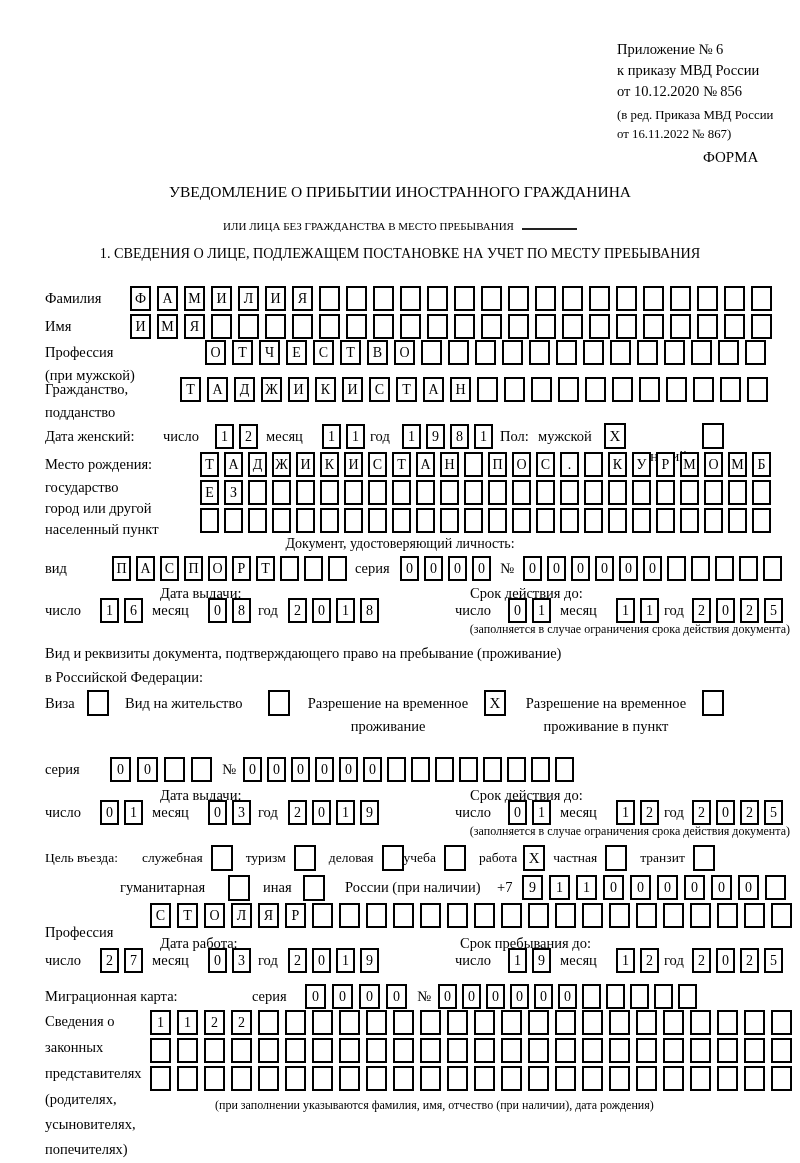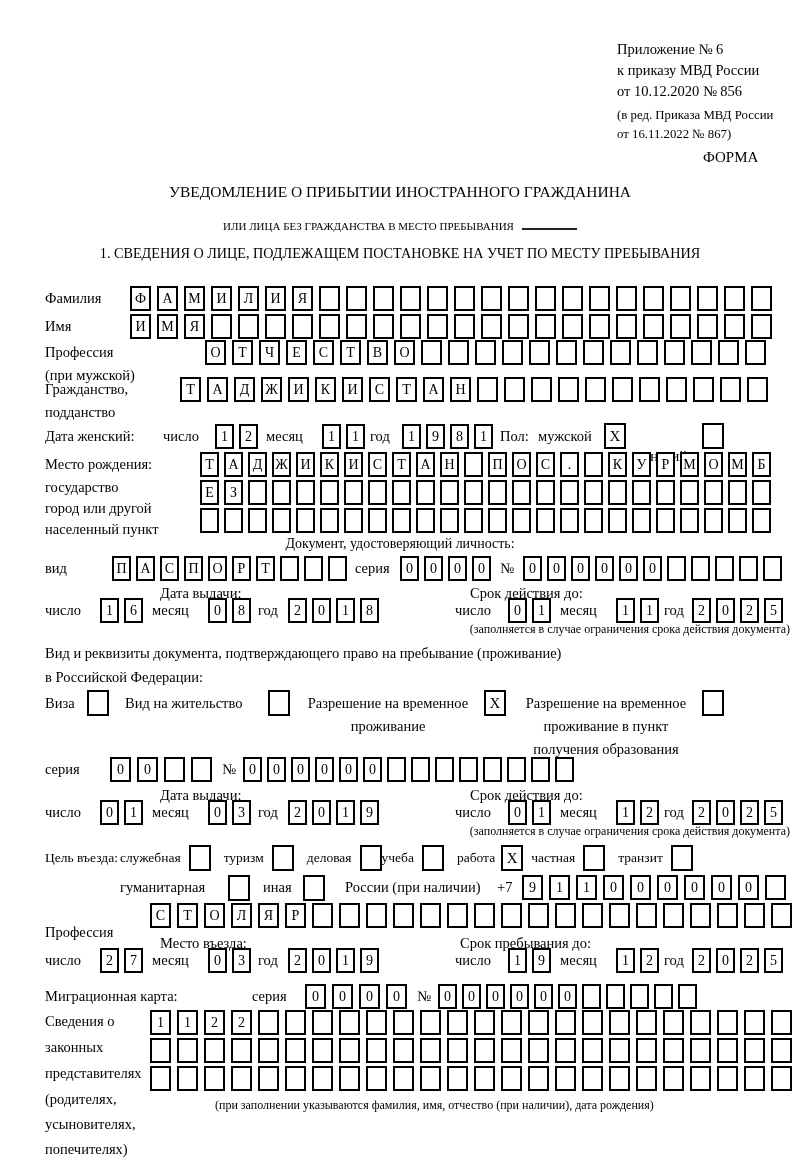--- a/index.html
+++ b/index.html
@@ -345,21 +345,20 @@
   <span class="abs lbl" style="left:125px;top:694px">Вид на жительство</span>
   <span class="abs cbox" style="left:268px;top:690px"></span>
   <div class="abs optblock" style="left:296px;top:692px;width:184px">
     <div>Разрешение на временное</div>
     <div>проживание</div>
   </div>
   <span class="abs cbox" style="left:484px;top:690px">X</span>
   <div class="abs optblock" style="left:516px;top:692px;width:180px">
     <div>Разрешение на временное</div>
     <div>проживание в пункт</div>
-    <div>получения образования</div>
   </div>
   <span class="abs cbox" style="left:702px;top:690px"></span>
 
   <span class="abs lbl" style="left:45px;top:760px">серия</span>
   <span class="abs cells" style="left:110px;top:757px">
       <span class="cell">0</span>
       <span class="cell">0</span>
       <span class="cell"></span>
       <span class="cell"></span>
     </span>
@@ -414,21 +413,21 @@
   <span class="abs cells sm" style="left:692px;top:800px">
       <span class="cell">2</span>
       <span class="cell">0</span>
       <span class="cell">2</span>
       <span class="cell">5</span>
     </span>
   <div class="abs note" style="left:350px;top:824px;width:440px;text-align:right">(заполняется в случае ограничения срока действия документа)</div>
 
   <div class="abs frow" style="left:45px;top:845px">
     <span class="lbl">Цель въезда:</span>
-    <span class="lbl" style="margin-left:2px">служебная</span>
+    <span class="lbl" style="margin-left:24px">служебная</span>
     <span class="cbox" style="margin-left:8px"></span>
     <span class="lbl" style="margin-left:13px">туризм</span>
     <span class="cbox" style="margin-left:8px"></span>
     <span class="lbl" style="margin-left:13px">деловая</span>
     <span class="cbox" style="margin-left:8px"></span>
     <span class="lbl" style="">учеба</span>
     <span class="cbox" style="margin-left:8px"></span>
     <span class="lbl" style="margin-left:13px">работа</span>
     <span class="cbox" style="margin-left:6px">X</span>
     <span class="lbl" style="margin-left:8px">частная</span>
@@ -477,21 +476,21 @@
       <span class="cell"></span>
       <span class="cell"></span>
       <span class="cell"></span>
       <span class="cell"></span>
       <span class="cell"></span>
       <span class="cell"></span>
       <span class="cell"></span>
       <span class="cell"></span>
     </span>
 
-  <span class="abs lbl" style="left:160px;top:934px">Место въезда:</span>
+  <span class="abs lbl" style="left:160px;top:934px">Дата работа:</span>
   <span class="abs lbl" style="left:460px;top:934px">Срок пребывания до:</span>
   <span class="abs lbl" style="left:45px;top:951px">число</span>
   <span class="abs cells sm" style="left:100px;top:948px">
       <span class="cell">2</span>
       <span class="cell">7</span>
     </span>
   <span class="abs lbl" style="left:152px;top:951px">месяц</span>
   <span class="abs cells sm" style="left:208px;top:948px">
       <span class="cell">0</span>
       <span class="cell">3</span>

